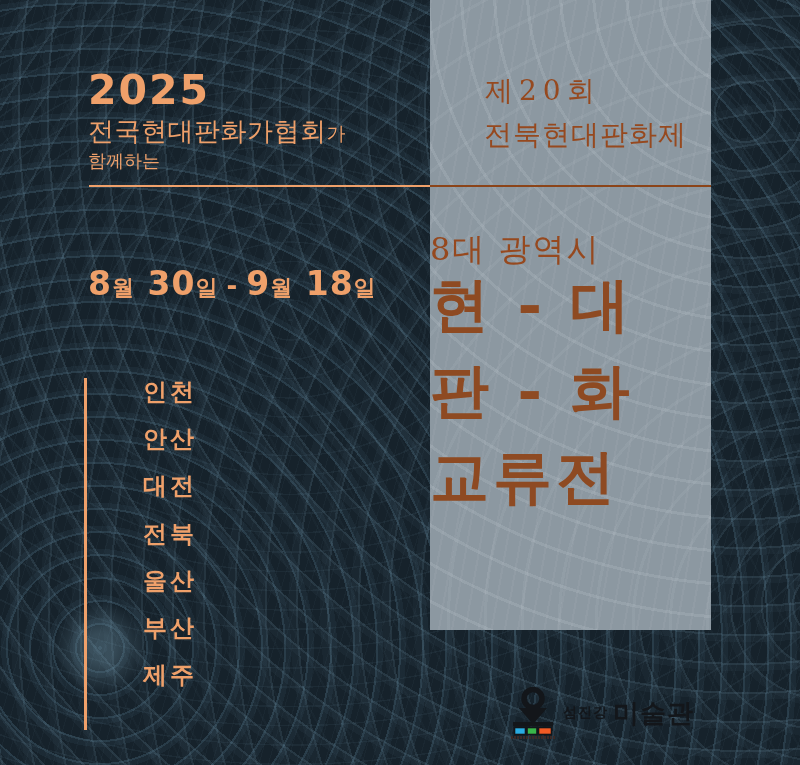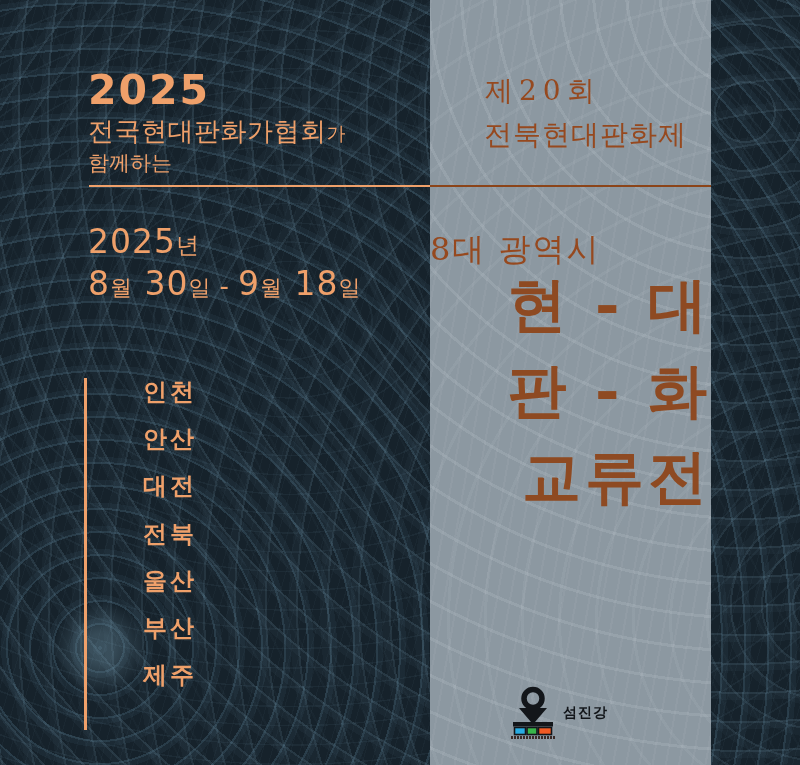--- a/index.html
+++ b/index.html
@@ -29,48 +29,48 @@
       repeating-radial-gradient(circle at 745px 112px, rgba(110,145,165,.20) 0 2px, rgba(90,120,140,.07) 2px 8px, transparent 8px 29px),
       repeating-radial-gradient(circle at 825px 605px, rgba(110,145,165,.17) 0 2px, rgba(90,120,140,.06) 2px 9px, transparent 9px 31px),
       repeating-radial-gradient(ellipse 420px 300px at 290px 320px, rgba(100,135,155,.09) 0 2px, transparent 2px 27px),
       repeating-linear-gradient(106deg, rgba(105,140,160,.05) 0 1px, transparent 1px 9px),
       repeating-linear-gradient(62deg, rgba(105,140,160,.04) 0 2px, transparent 2px 23px);
   }
   
   .left-year{position:absolute;left:88px;top:66px;font-size:41px;font-weight:600;letter-spacing:2px;color:var(--accent-orange);}
   .left-org{position:absolute;left:88px;top:114px;font-size:26px;font-weight:500;letter-spacing:.5px;color:var(--accent-orange);}
   .left-org .suffix{font-size:19px;}
-  .left-tagline{position:absolute;left:88px;top:149px;font-size:21px;font-weight:500;color:var(--accent-orange);}
+  .left-tagline{position:absolute;left:88px;top:149px;font-size:18px;font-weight:500;color:var(--accent-orange);}
   .left-rule{position:absolute;left:89px;top:185px;width:341px;height:2px;background:var(--accent-orange);}
   .date-year{position:absolute;left:88px;top:222px;font-size:33px;font-weight:500;letter-spacing:1px;color:var(--accent-orange);}
   .date-year .suffix{font-size:23px;}
-  .date-range{position:absolute;left:88px;top:264px;font-size:33px;font-weight:400;letter-spacing:1px;color:var(--accent-orange);}
+  .date-range{position:absolute;left:88px;top:264px;font-size:33px;font-weight:700;letter-spacing:1px;color:var(--accent-orange);}
   .date-range .suffix{font-size:22px;}
   .date-range .sep{font-size:26px;padding:0 8px;}
   .city-rule{position:absolute;left:84px;top:378px;width:3px;height:352px;background:var(--accent-orange);}
   .cities{position:absolute;left:98px;top:368px;list-style:none;}
   .cities li{height:47.3px;display:flex;align-items:center;font-size:24px;font-weight:700;letter-spacing:3px;color:var(--accent-orange);margin-left:45px;}
   
   .band{
-    position:absolute;left:430px;top:0;width:281px;height:765px;
+    position:absolute;left:430px;top:0;width:281px;height:630px;
     background:var(--band);
     font-family:"DejaVu Serif","Liberation Serif",serif;
   }
   .band::before{
     content:"";position:absolute;inset:0;pointer-events:none;
     background:
       repeating-radial-gradient(circle at 330px -10px, rgba(235,243,248,.11) 0 3px, transparent 3px 33px),
       repeating-radial-gradient(circle at 390px 620px, rgba(235,243,248,.06) 0 3px, transparent 3px 37px),
       repeating-linear-gradient(100deg, rgba(255,255,255,.045) 0 2px, transparent 2px 13px);
   }
   .band-edition{position:absolute;left:55px;top:72px;font-size:28px;letter-spacing:6px;color:var(--accent-rust);}
   .band-festival{position:absolute;left:54px;top:116px;font-size:28px;letter-spacing:1px;color:var(--accent-rust);text-align:center;}
   .band-rule{position:absolute;left:0;top:185px;width:281px;height:2px;background:#8b4419;}
   .band-subtitle{position:absolute;left:0;top:228px;width:100%;text-align:left;font-size:32px;letter-spacing:2px;color:var(--accent-rust);}
-  .band-title{position:absolute;left:0;top:262px;width:100%;text-align:right;font-size:59px;font-weight:bold;line-height:86px;letter-spacing:4px;color:#8e4a22;}
+  .band-title{position:absolute;left:0;top:262px;width:100%;text-align:left;font-size:59px;font-weight:bold;line-height:86px;letter-spacing:4px;color:#8e4a22;}
   
   .logo{position:absolute;left:80px;top:686px;display:flex;align-items:center;gap:7px;}
   .logo-mark{position:relative;width:46px;height:54px;}
   .logo-mark .microtext{position:absolute;left:1px;top:50px;width:44px;height:3px;background:repeating-linear-gradient(90deg,#3a2a28 0 2px,transparent 2px 3px);}
   .logo-text{display:flex;align-items:center;gap:5px;font-family:"DejaVu Sans","Liberation Sans",sans-serif;color:#13161a;}
   .logo-text .small-name{font-size:14px;font-weight:600;letter-spacing:1px;}
   .logo-text .big-name{font-size:26px;font-weight:bold;letter-spacing:1px;}
 </style>
 </head>
 <body>
@@ -80,23 +80,20 @@
   <div class="left-year">2025</div>
 
   <div class="left-org">
     <span>전국현대판화가협회</span><span class="suffix">가</span>
   </div>
 
   <div class="left-tagline">함께하는</div>
 
   <div class="left-rule"></div>
 
-  <div class="date-year">
-    <span>2025</span><span class="suffix">년</span>
-  </div>
 
   <div class="date-range">
     <span>8</span><span class="suffix">월</span>
     <span>30</span><span class="suffix">일</span><span class="sep">-</span><span>9</span><span class="suffix">월</span>
     <span>18</span><span class="suffix">일</span>
   </div>
 
   <div class="city-rule"></div>
   <ul class="cities">
     <li>인천</li>
@@ -127,17 +124,18 @@
           <polygon points="9,22 37,22 25,36 21,36" fill="#13161a"></polygon>
           <rect x="3" y="36" width="40" height="4.5" fill="#13161a"></rect>
           <rect x="4.5" y="41.5" width="11" height="7" fill="var(--logo-blue)" stroke="#13161a" stroke-width="1.6"></rect>
           <rect x="17" y="41.5" width="10" height="7" fill="var(--logo-green)" stroke="#13161a" stroke-width="1.6"></rect>
           <rect x="28.5" y="41.5" width="13" height="7" fill="var(--logo-orange)" stroke="#13161a" stroke-width="1.6"></rect>
         </svg>
         <div class="microtext"></div>
       </div>
       <div class="logo-text">
         <span class="small-name">섬진강</span>
+        <span class="big-name">미술관</span>
       </div>
     </div>
   </div>
 
 </div>
 
 </body></html>

